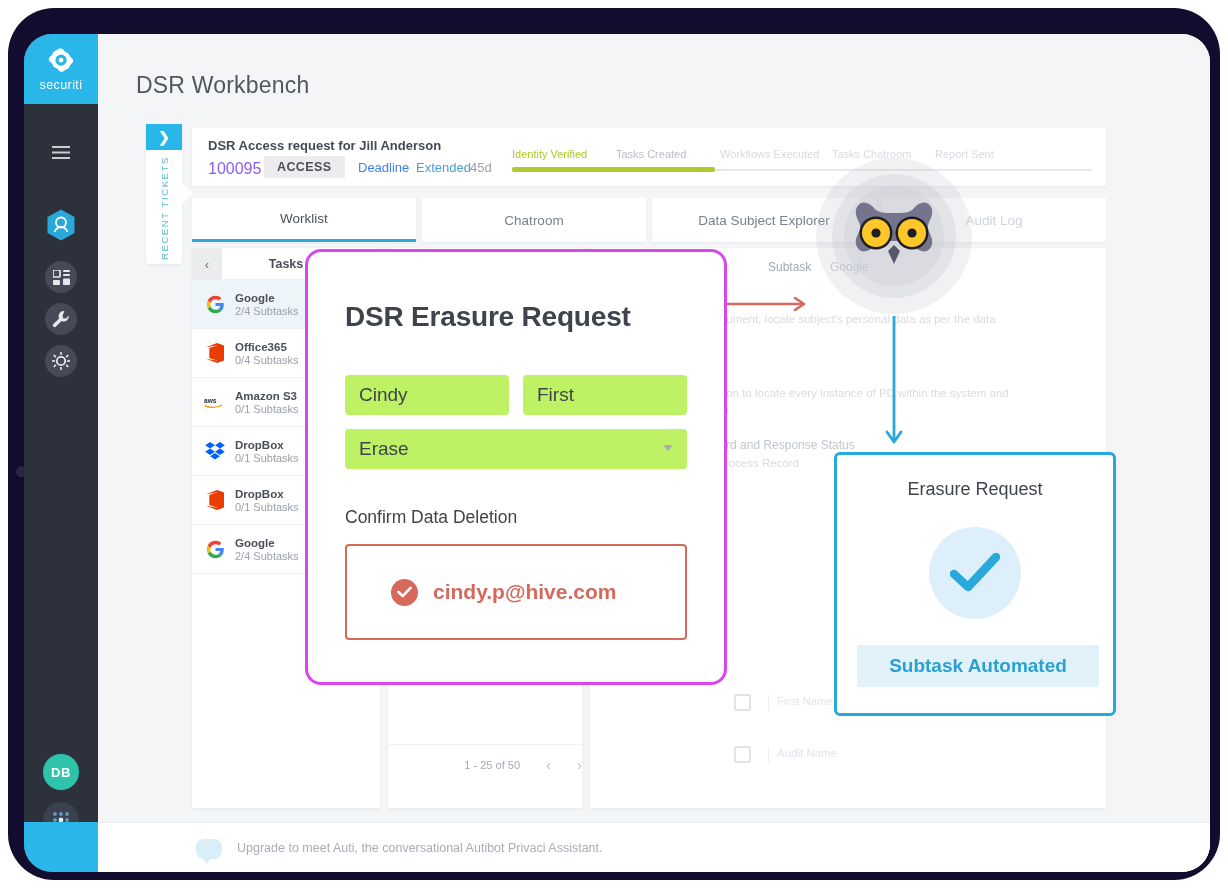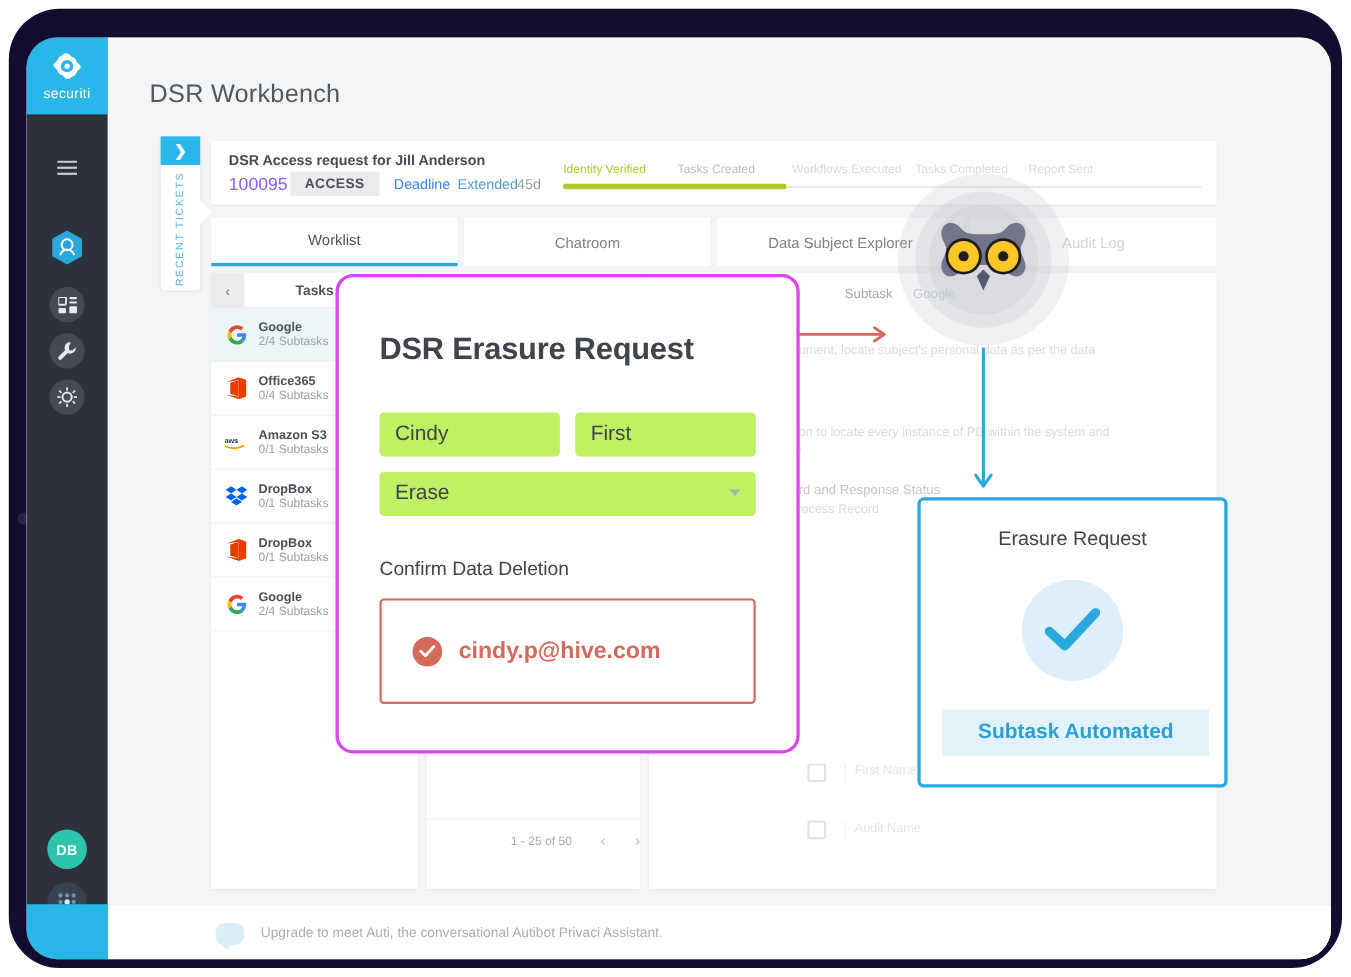--- a/index.html
+++ b/index.html
@@ -332,21 +332,21 @@
     border-top: 6px solid #a9aeb4;
   }
   #confirm-label {
     position: absolute; left: 37px; top: 255px;
     font-size: 17.5px; color: #3f444c;
   }
   #confirm-box {
     position: absolute; left: 37px; top: 292px;
     width: 342px; height: 96px;
     border: 2px solid #d4695c; border-radius: 4px;
-    display: flex; align-items: center; padding-left: 28px; gap: 15px;
+    display: flex; align-items: center; padding-left: 44px; gap: 15px;
   }
   #confirm-check {
     width: 27px; height: 27px; border-radius: 50%;
     background: #d4695c;
     display: flex; align-items: center; justify-content: center;
     flex-shrink: 0;
   }
   #confirm-email {
     font-size: 21px; font-weight: bold; color: #d4695c;
   }
@@ -509,21 +509,21 @@
         <div id="deadline-label">Deadline</div>
         <div id="deadline-value">Extended</div>
         <div id="deadline-days">45d</div>
 
         <div id="steps">
           <div id="step-bar-bg"></div>
           <div id="step-bar-fill"></div>
           <div class="step-label done" style="left:0px">Identity Verified</div>
           <div class="step-label pending" style="left:104px">Tasks Created</div>
           <div class="step-label faint" style="left:208px">Workflows Executed</div>
-          <div class="step-label faint" style="left:320px">Tasks Completed</div>
+          <div class="step-label faint" style="left:320px">Tasks Chatroom</div>
           <div class="step-label faint" style="left:423px">Report Sent</div>
         </div>
       </div>
 
       <div id="tabs">
         <div class="tab active">Worklist</div>
         <div class="tab">Chatroom</div>
         <div class="tab">Data Subject Explorer</div>
         <div class="tab muted">Audit Log</div>
       </div>

